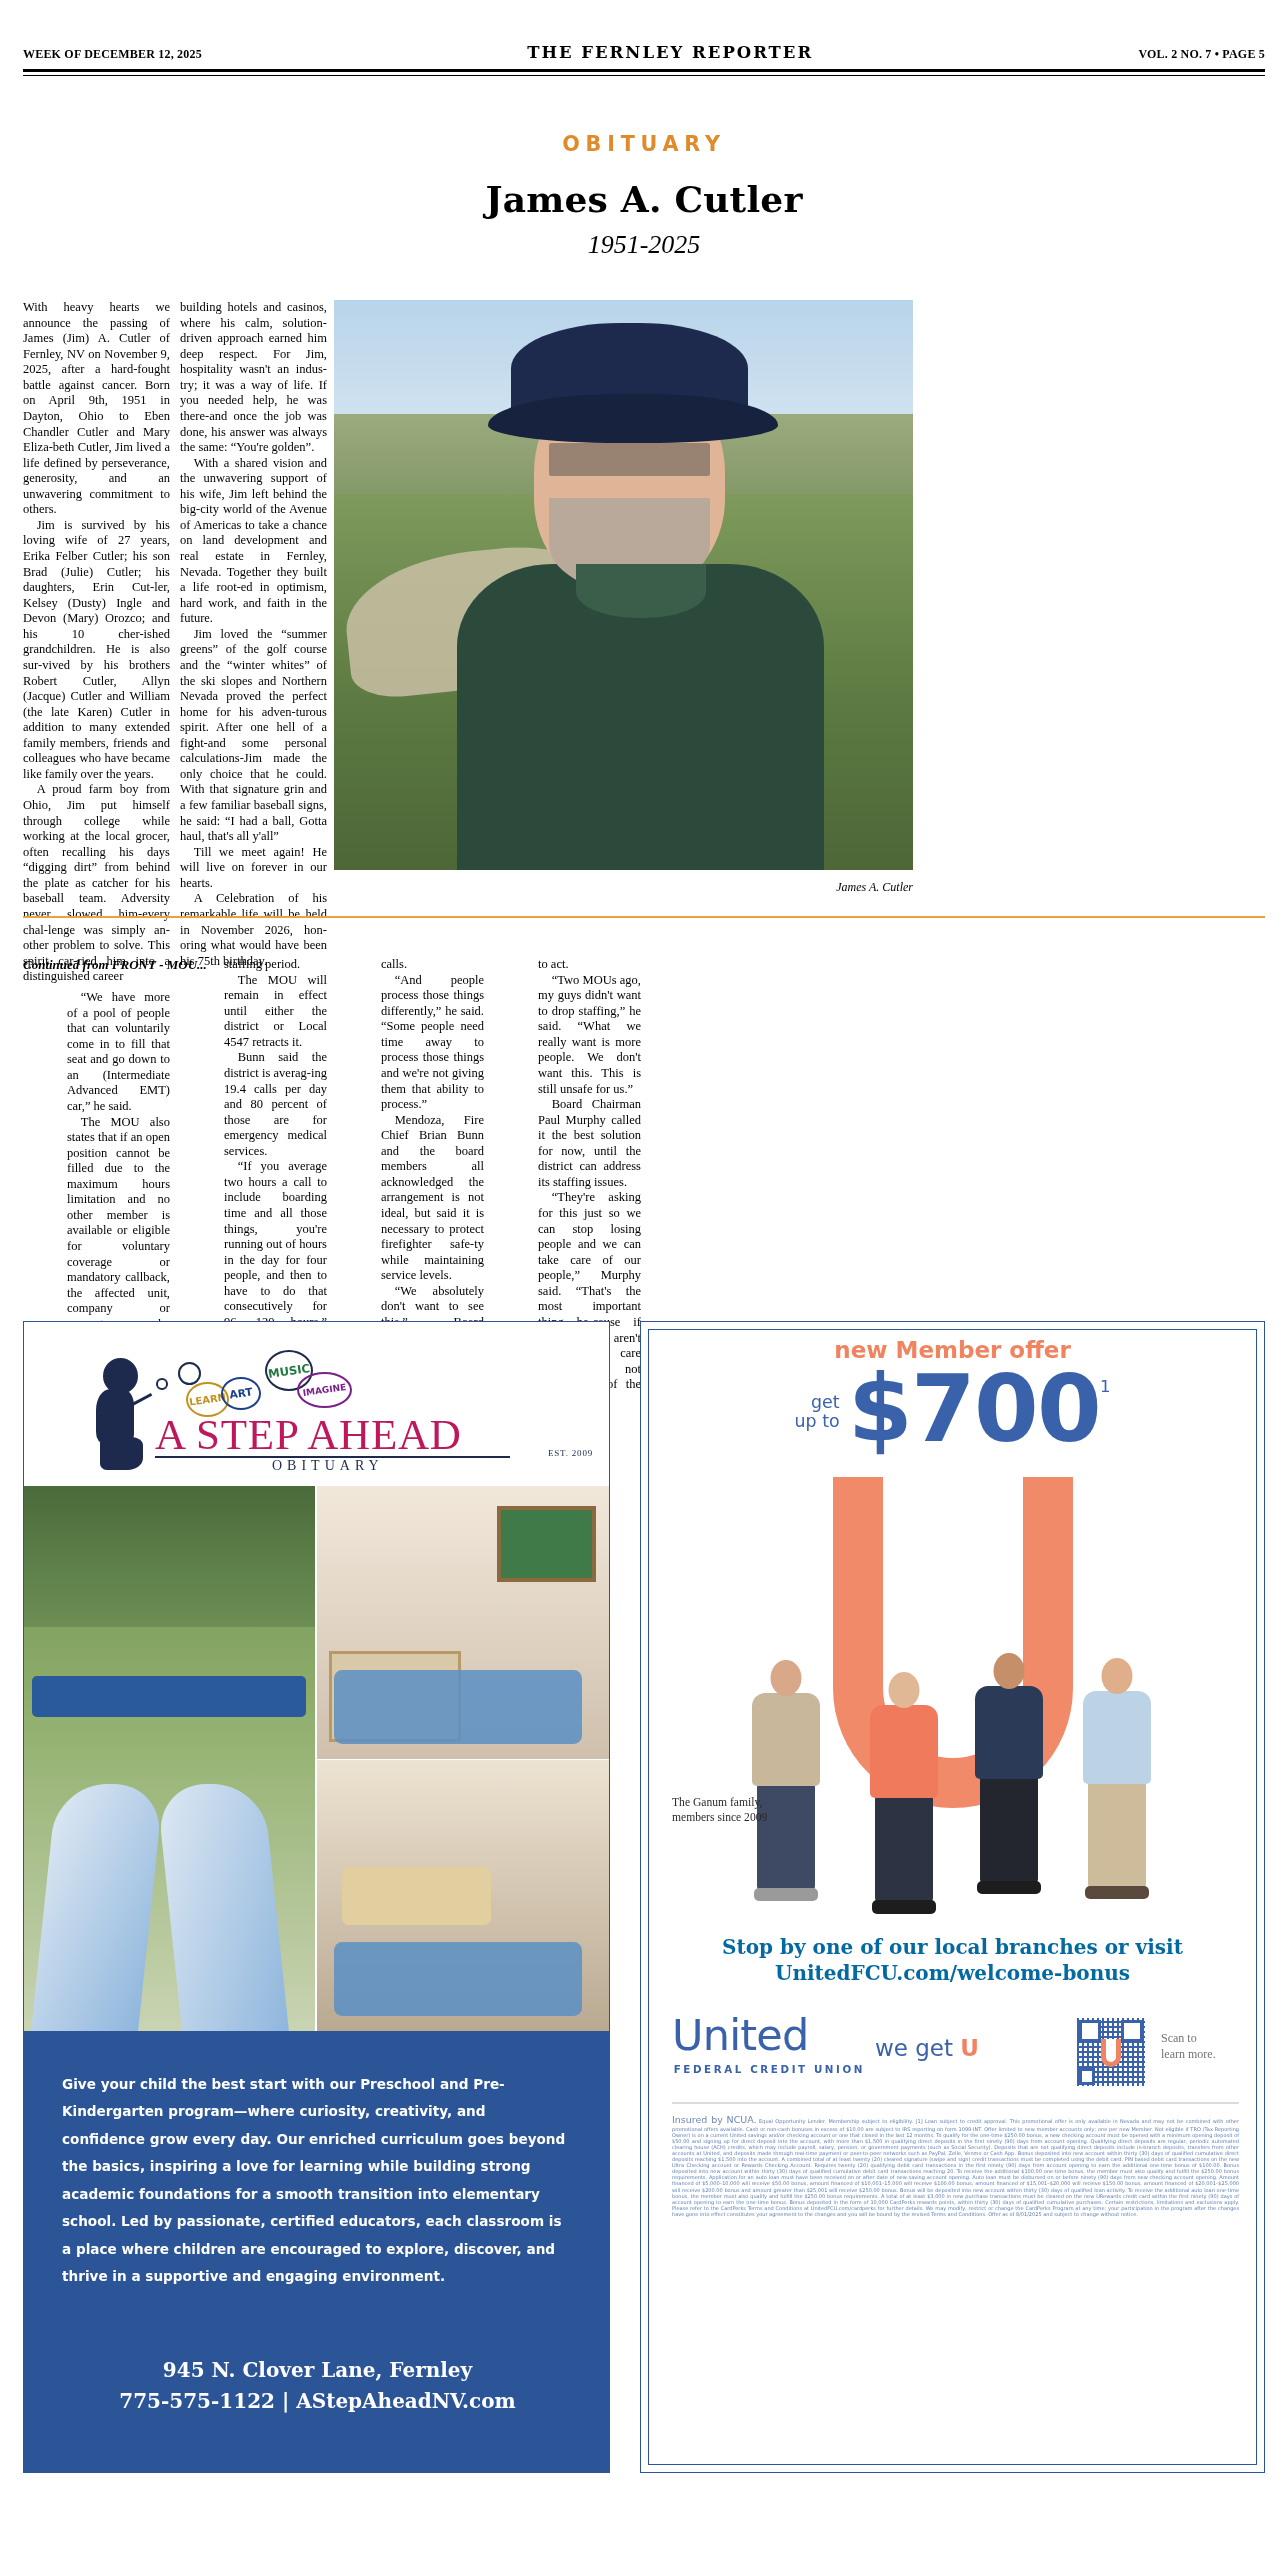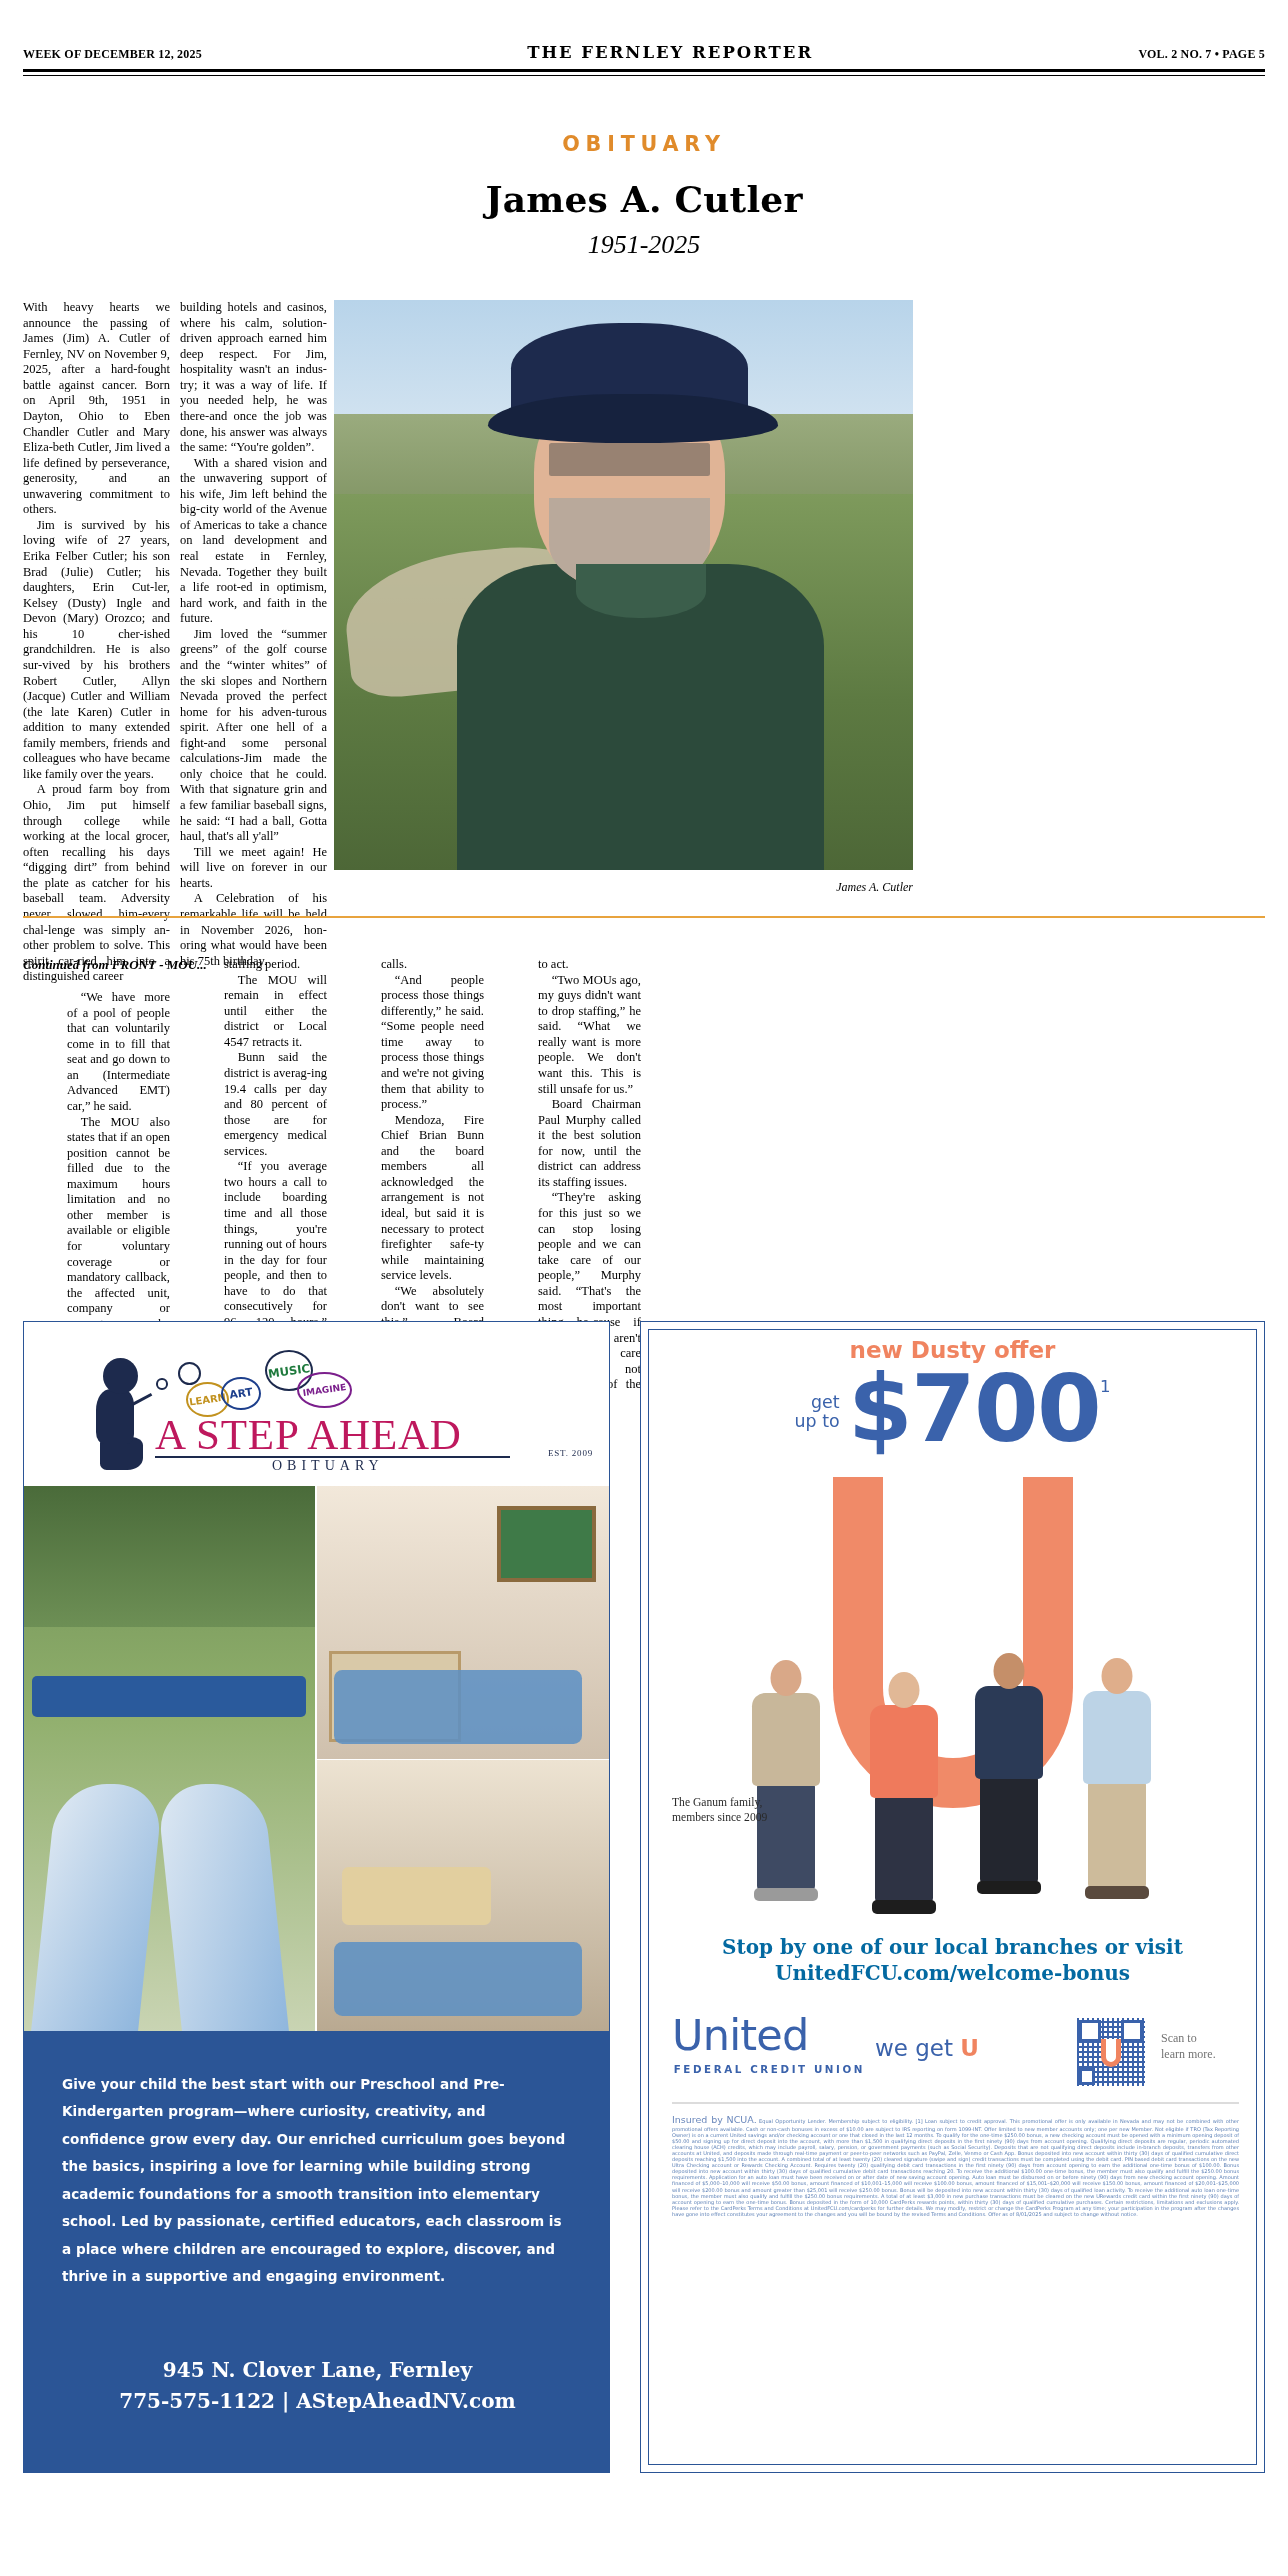--- a/index.html
+++ b/index.html
@@ -504,21 +504,21 @@
       <div>945 N. Clover Lane, Fernley</div>
       <div>775-575-1122 | AStepAheadNV.com</div>
     </div>
   </div>
 </div>
 
 <div class="ad-ufcu">
   <div class="ufcu-inner"></div>
   <div class="ufcu-pad">
 
-    <div class="ufcu-kicker">new Dusty offer</div>
+    <div class="ufcu-kicker">new Member offer</div>
 
     <div class="ufcu-amount-row">
       <div class="ufcu-getupto">get<br>up to</div>
       <div class="ufcu-700">$700</div>
       <div class="ufcu-sup">1</div>
     </div>
 
     <div class="ufcu-hero">
       <div class="ufcu-bigU"></div>
       <div class="fig f1">

